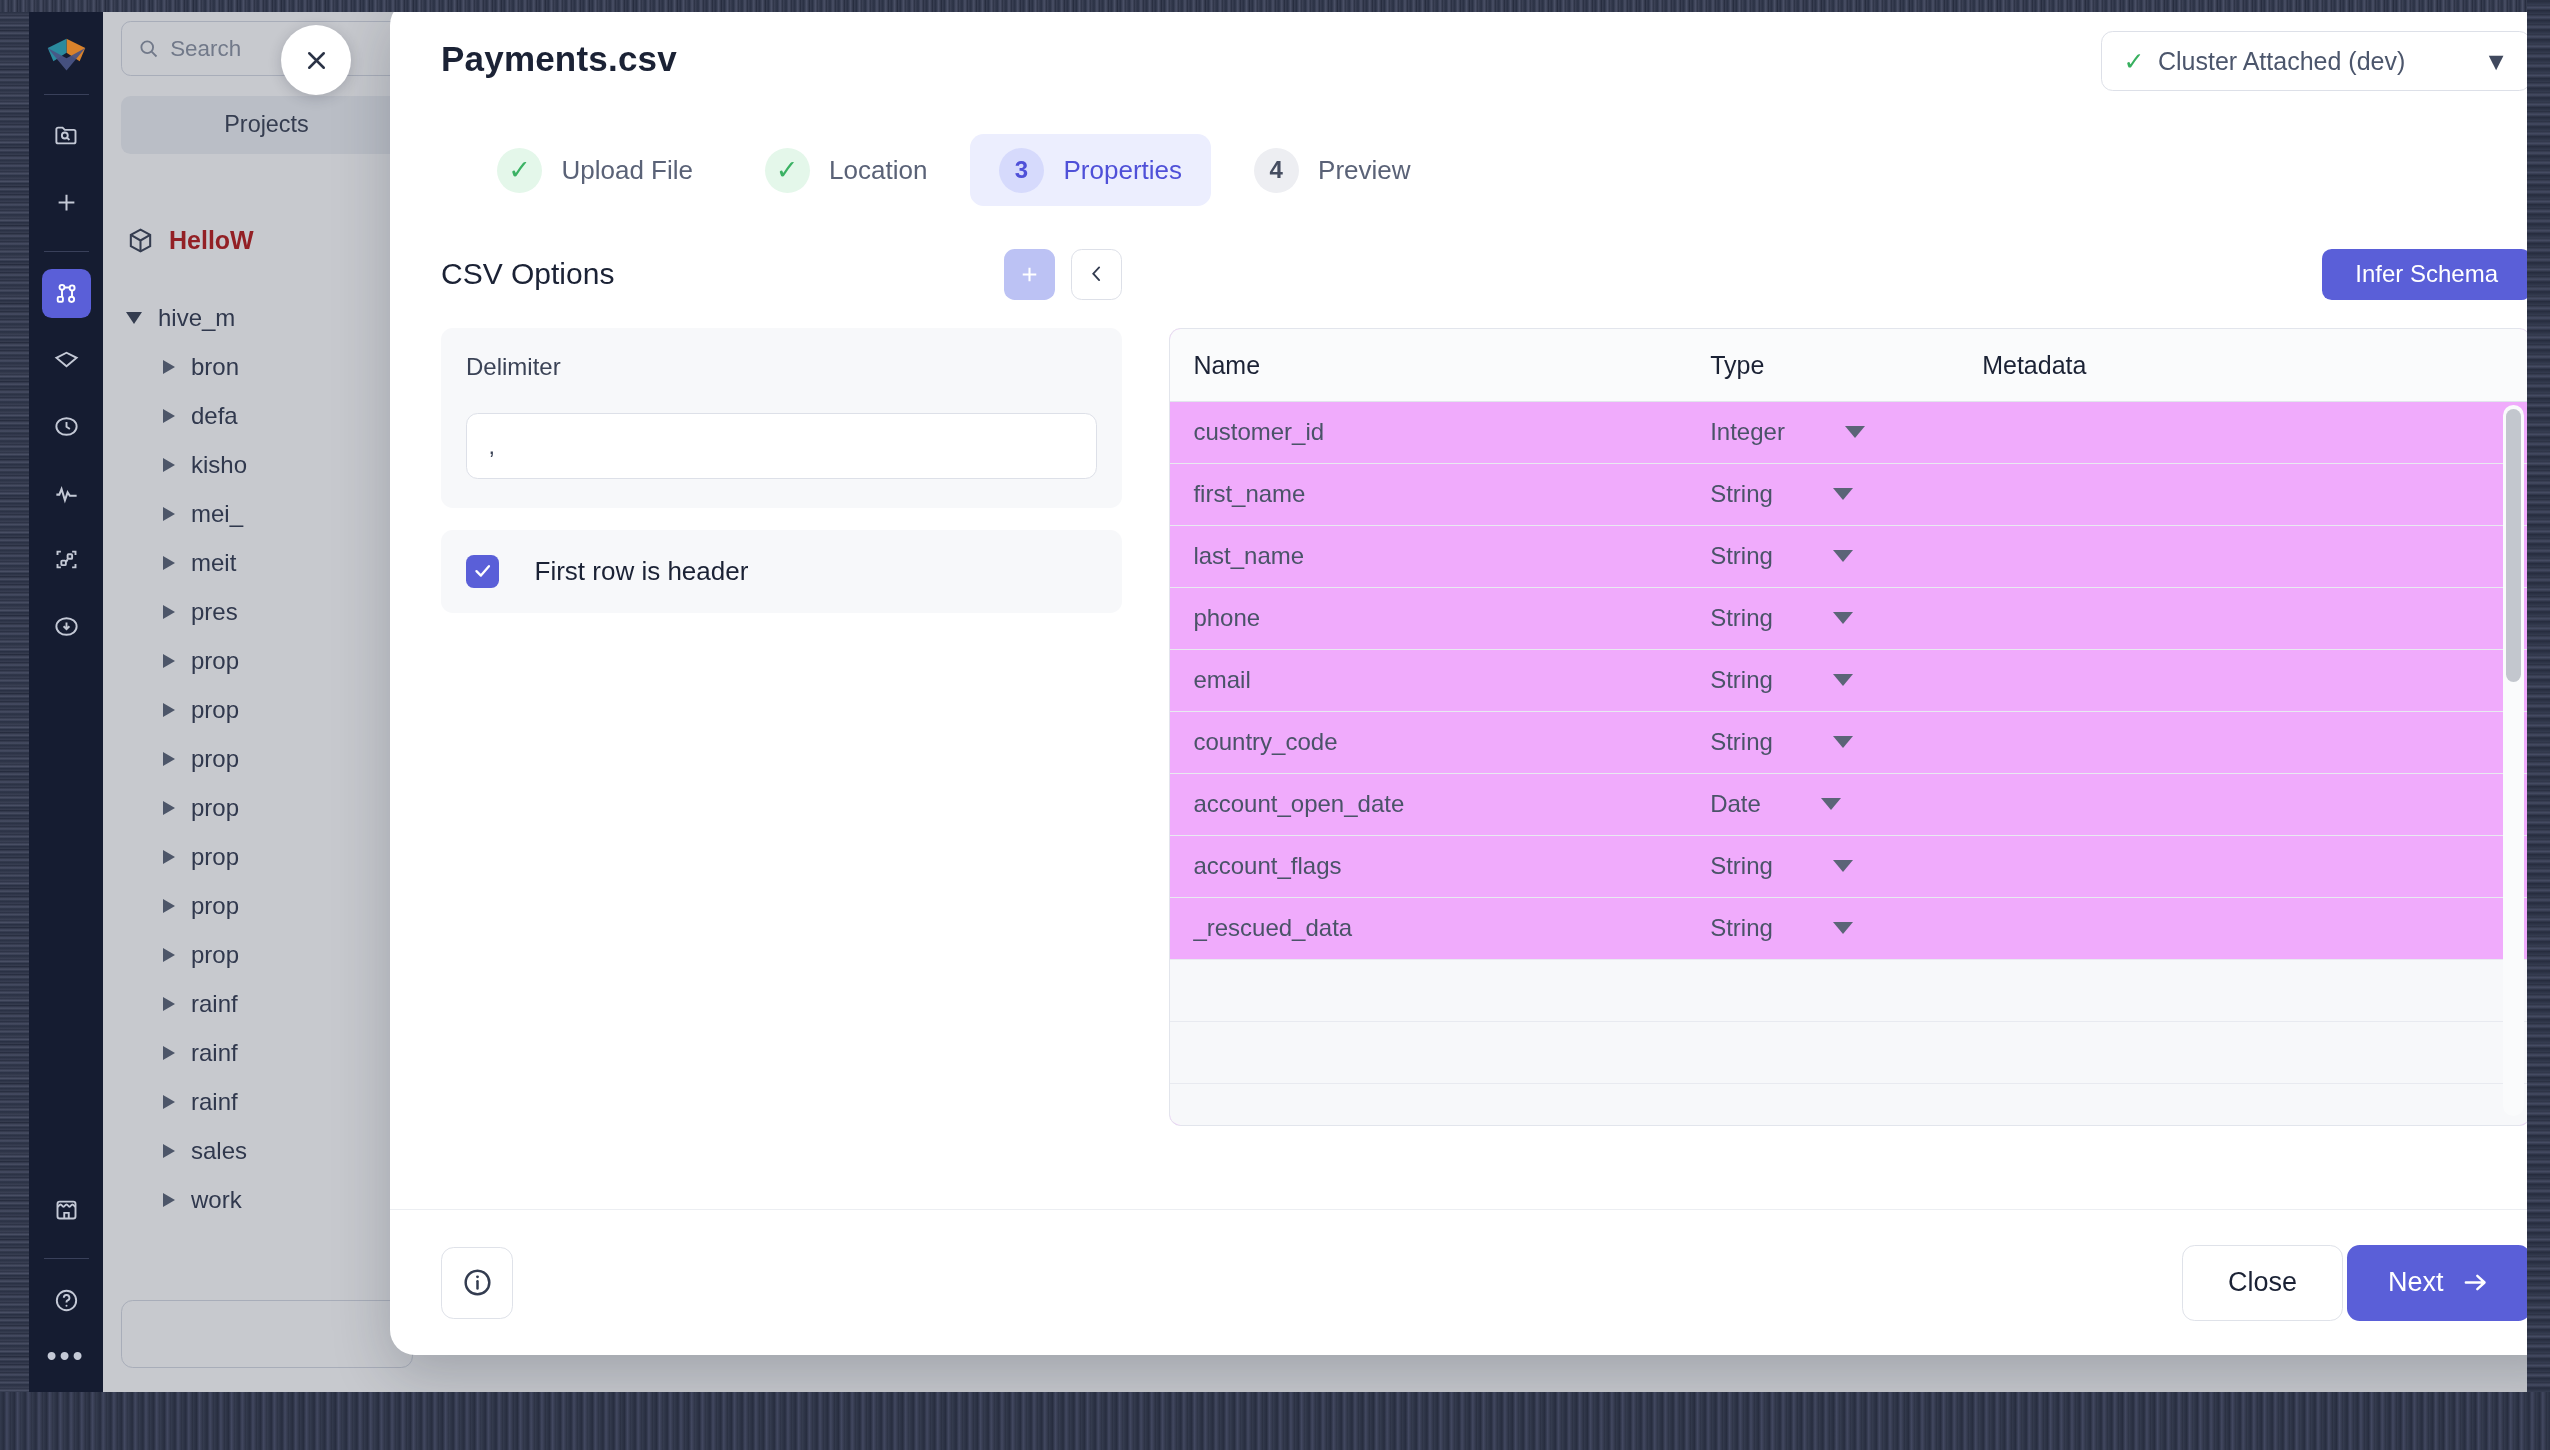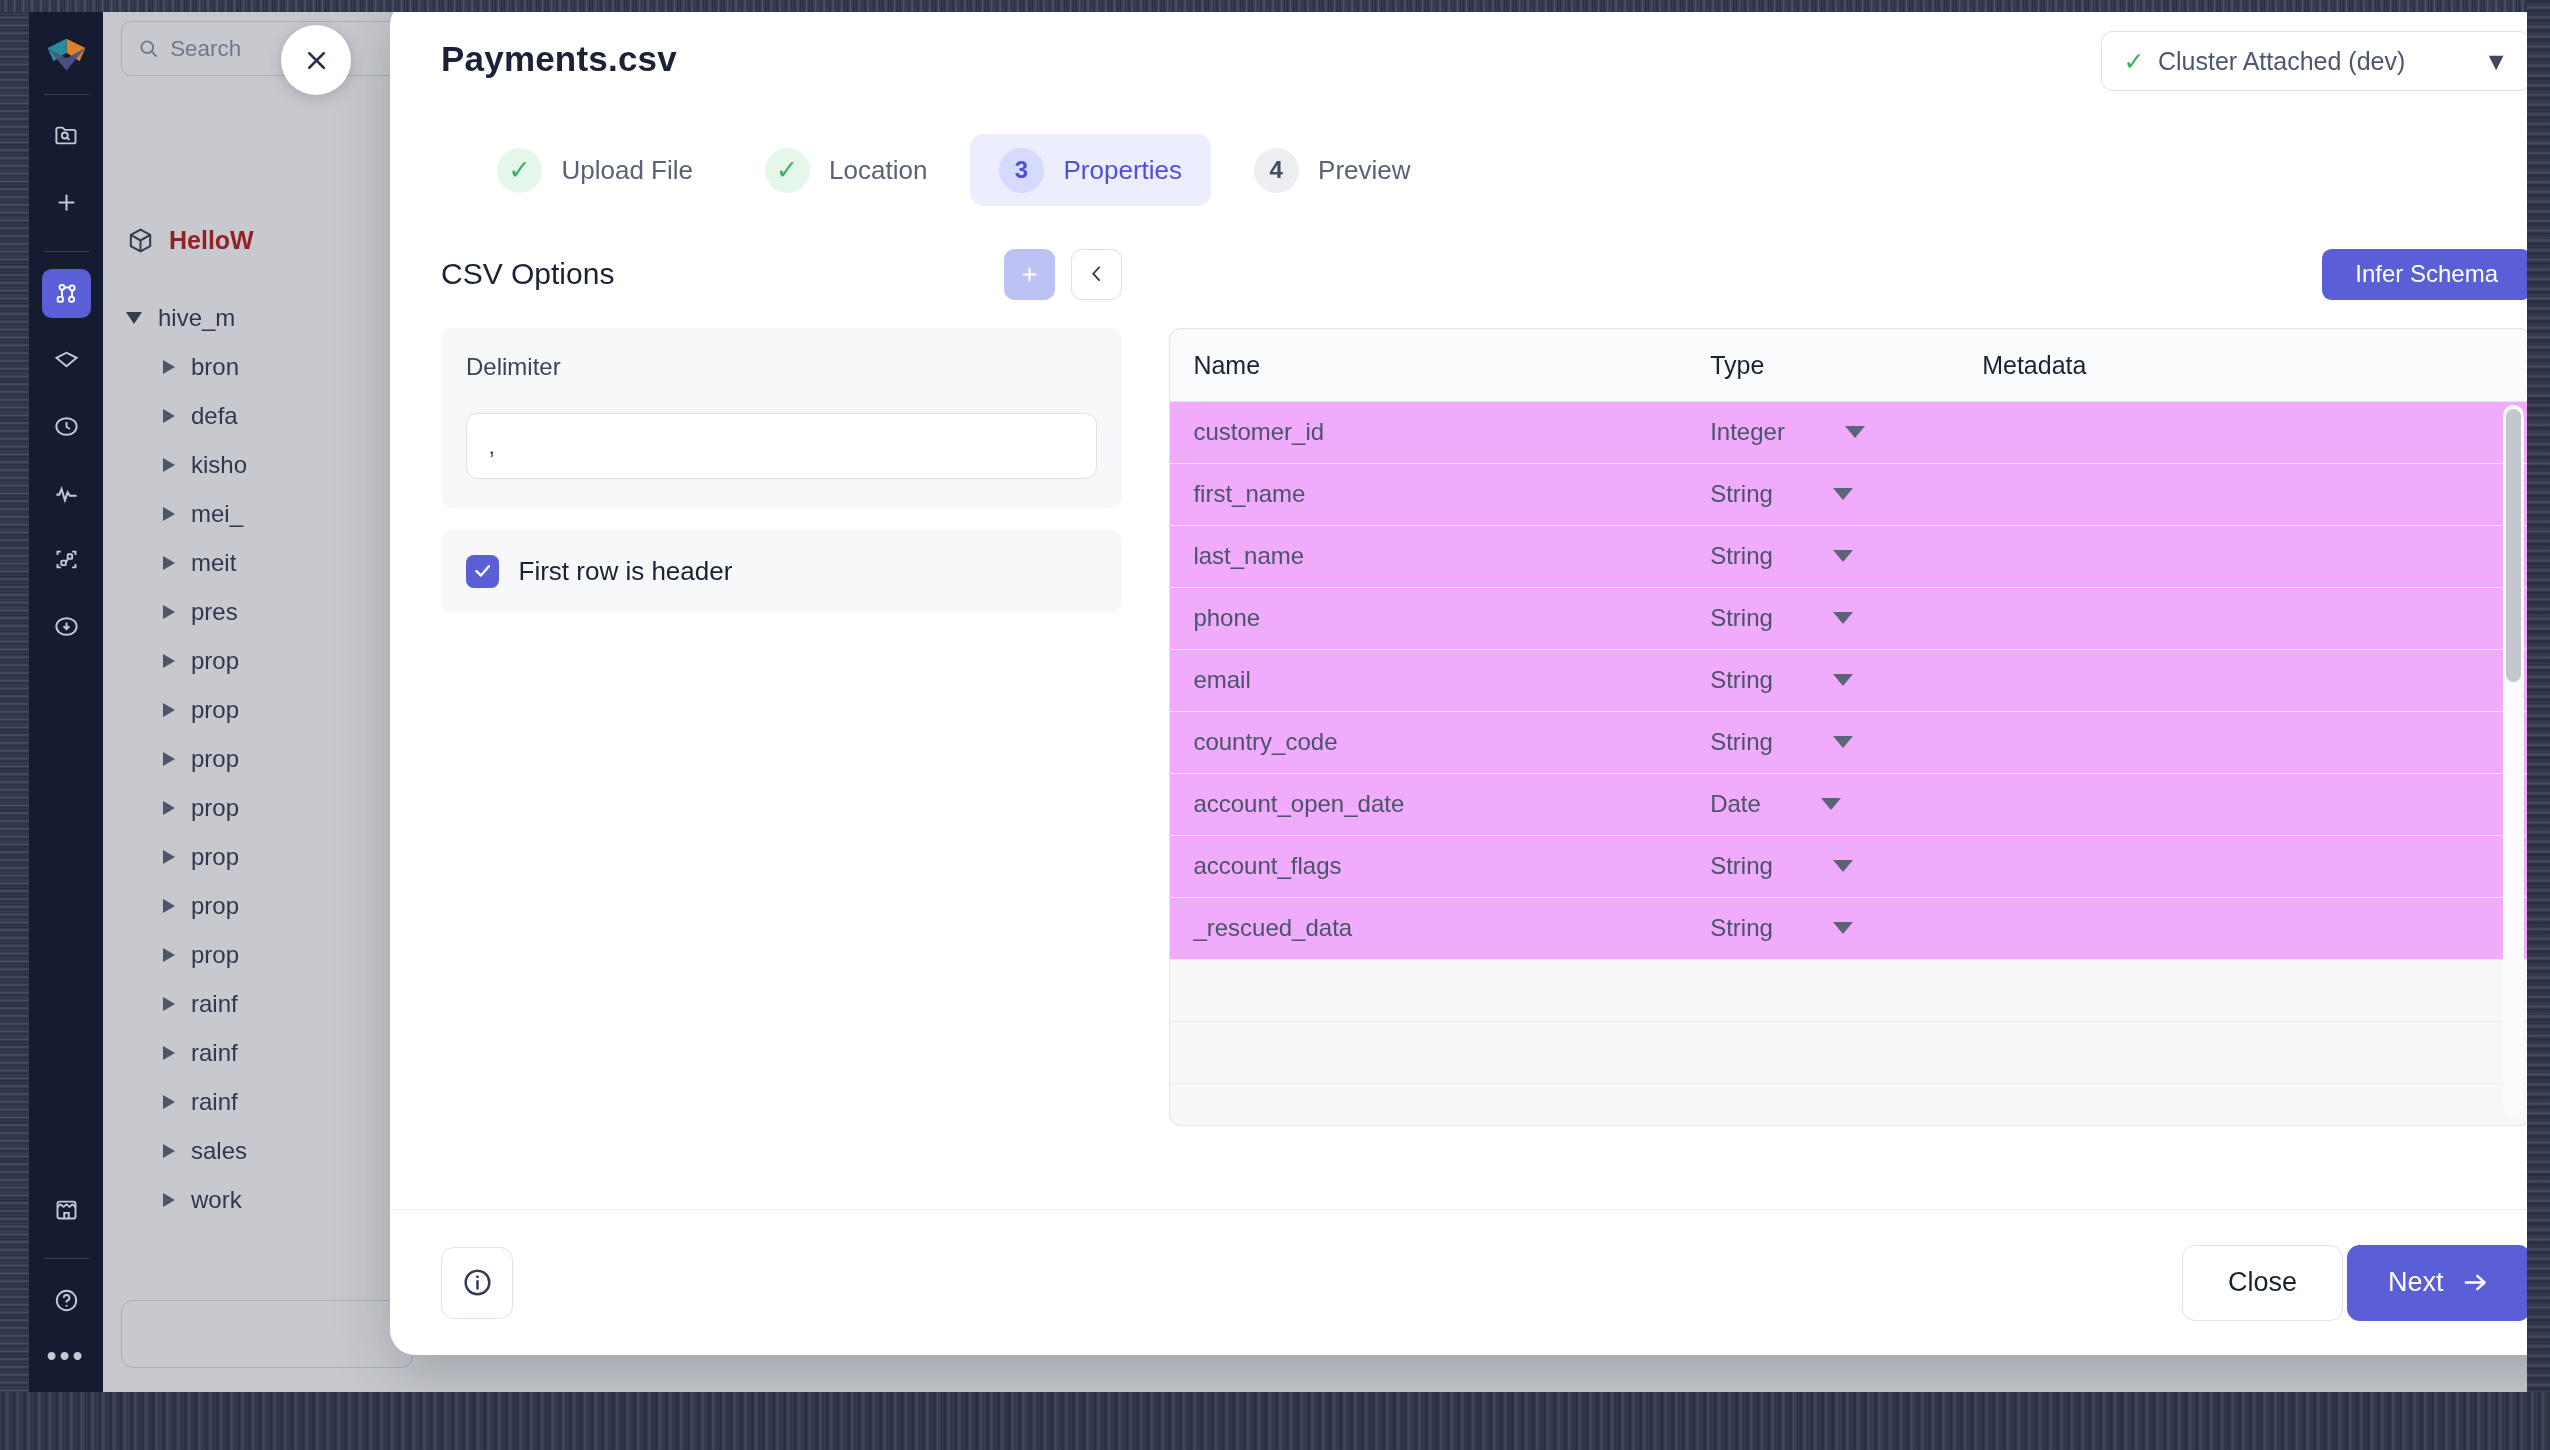--- a/index.html
+++ b/index.html
@@ -168,21 +168,21 @@
     font-family:"Liberation Sans", sans-serif; outline:none;
     display:flex; align-items:center;
   }
   .opt-card.check {
     margin-top:21.4px; padding:25px; display:flex; align-items:center; gap:19.5px;
   }
   .cbox {
     width:33px; height:33px; border-radius:7.8px; background:#5a5fd8;
     display:flex; align-items:center; justify-content:center; color:#fff; font-size:21.4px;
   }
-  .cbox-label { font-size:26px; color:#1b2235; }
+  .cbox-label { font-size:26px; color:#1b2235;margin-left:16px; }
 
   
   .right-pane { flex:1; margin-left:47px; display:flex; flex-direction:column; }
   .infer-row { height:58px; display:flex; align-items:center; justify-content:flex-end; }
   .infer-btn {
     background:#5a5fd8; color:#fff; border:none; border-radius:9.7px;
     height:51px; padding:0 33px; font-size:24px;
     font-family:"Liberation Sans", sans-serif;
   }
   .table-wrap {
@@ -344,20 +344,23 @@
       <div class="bg-search-wrap">
         <div class="bg-search">
           <svg viewBox="0 0 24 24" width="23.4" height="23.4" fill="none" stroke="currentColor" stroke-width="1.9">
             <circle cx="10.5" cy="10.5" r="6"></circle>
               <path d="M15 15l5 5"></path>
           </svg>
           <span>Search</span>
         </div>
       </div>
 
+      <div class="bg-projects">
+        <span>Projects</span>
+      </div>
 
       <div class="bg-ws">
         <svg viewBox="0 0 24 24" width="29" height="29" fill="none" stroke="#3b4356" stroke-width="1.7">
           <path d="M12 3l8 4.4v9.2L12 21l-8-4.4V7.4z"></path>
             <path d="M4 7.4 12 12l8-4.6M12 12v9"></path>
         </svg>
         <span>HelloW</span>
       </div>
 
       <div class="tree">

